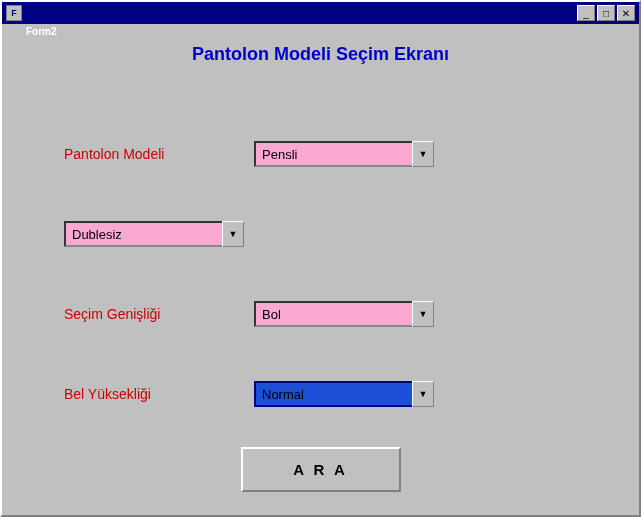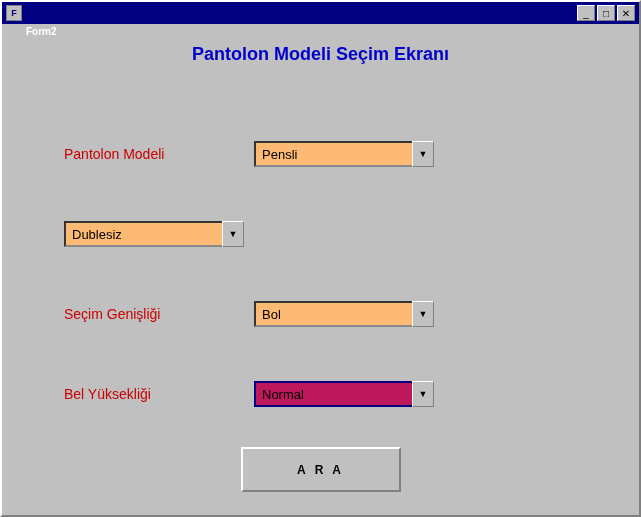--- a/index.html
+++ b/index.html
@@ -125,21 +125,21 @@
     }
 
     .select-wrapper {
       position: relative;
       width: 180px;
     }
 
     .select-wrapper select {
       width: 100%;
       height: 26px;
-      background: #fdba74;
+      background: #f9a8d4;
       border: 2px inset #888;
       appearance: none;
       -webkit-appearance: none;
       padding: 2px 6px;
       font-size: 13px;
       cursor: pointer;
       outline: none;
     }
 
     .select-wrapper .dropdown-arrow {
@@ -155,39 +155,39 @@
       border-bottom-color: #808080;
       pointer-events: none;
       display: flex;
       align-items: center;
       justify-content: center;
       font-size: 9px;
     }
 
     .bel-select select {
       border: 2px solid #000080;
-      background: #be185d;
+      background: #1d4ed8;
     }
 
     .buttons-row {
       display: flex;
       gap: 60px;
       margin-top: 40px;
       justify-content: center;
       width: 100%;
     }
 
     .win-button {
       width: 160px;
       height: 45px;
       background: #c0c0c0;
       border: 2px solid #ffffff;
       border-right-color: #808080;
       border-bottom-color: #808080;
-      font-size: 12px;
+      font-size: 15px;
       font-weight: bold;
       letter-spacing: 3px;
       cursor: pointer;
       color: black;
       text-align: center;
       outline: none;
     }
   </style>
 </head>
 <body>

